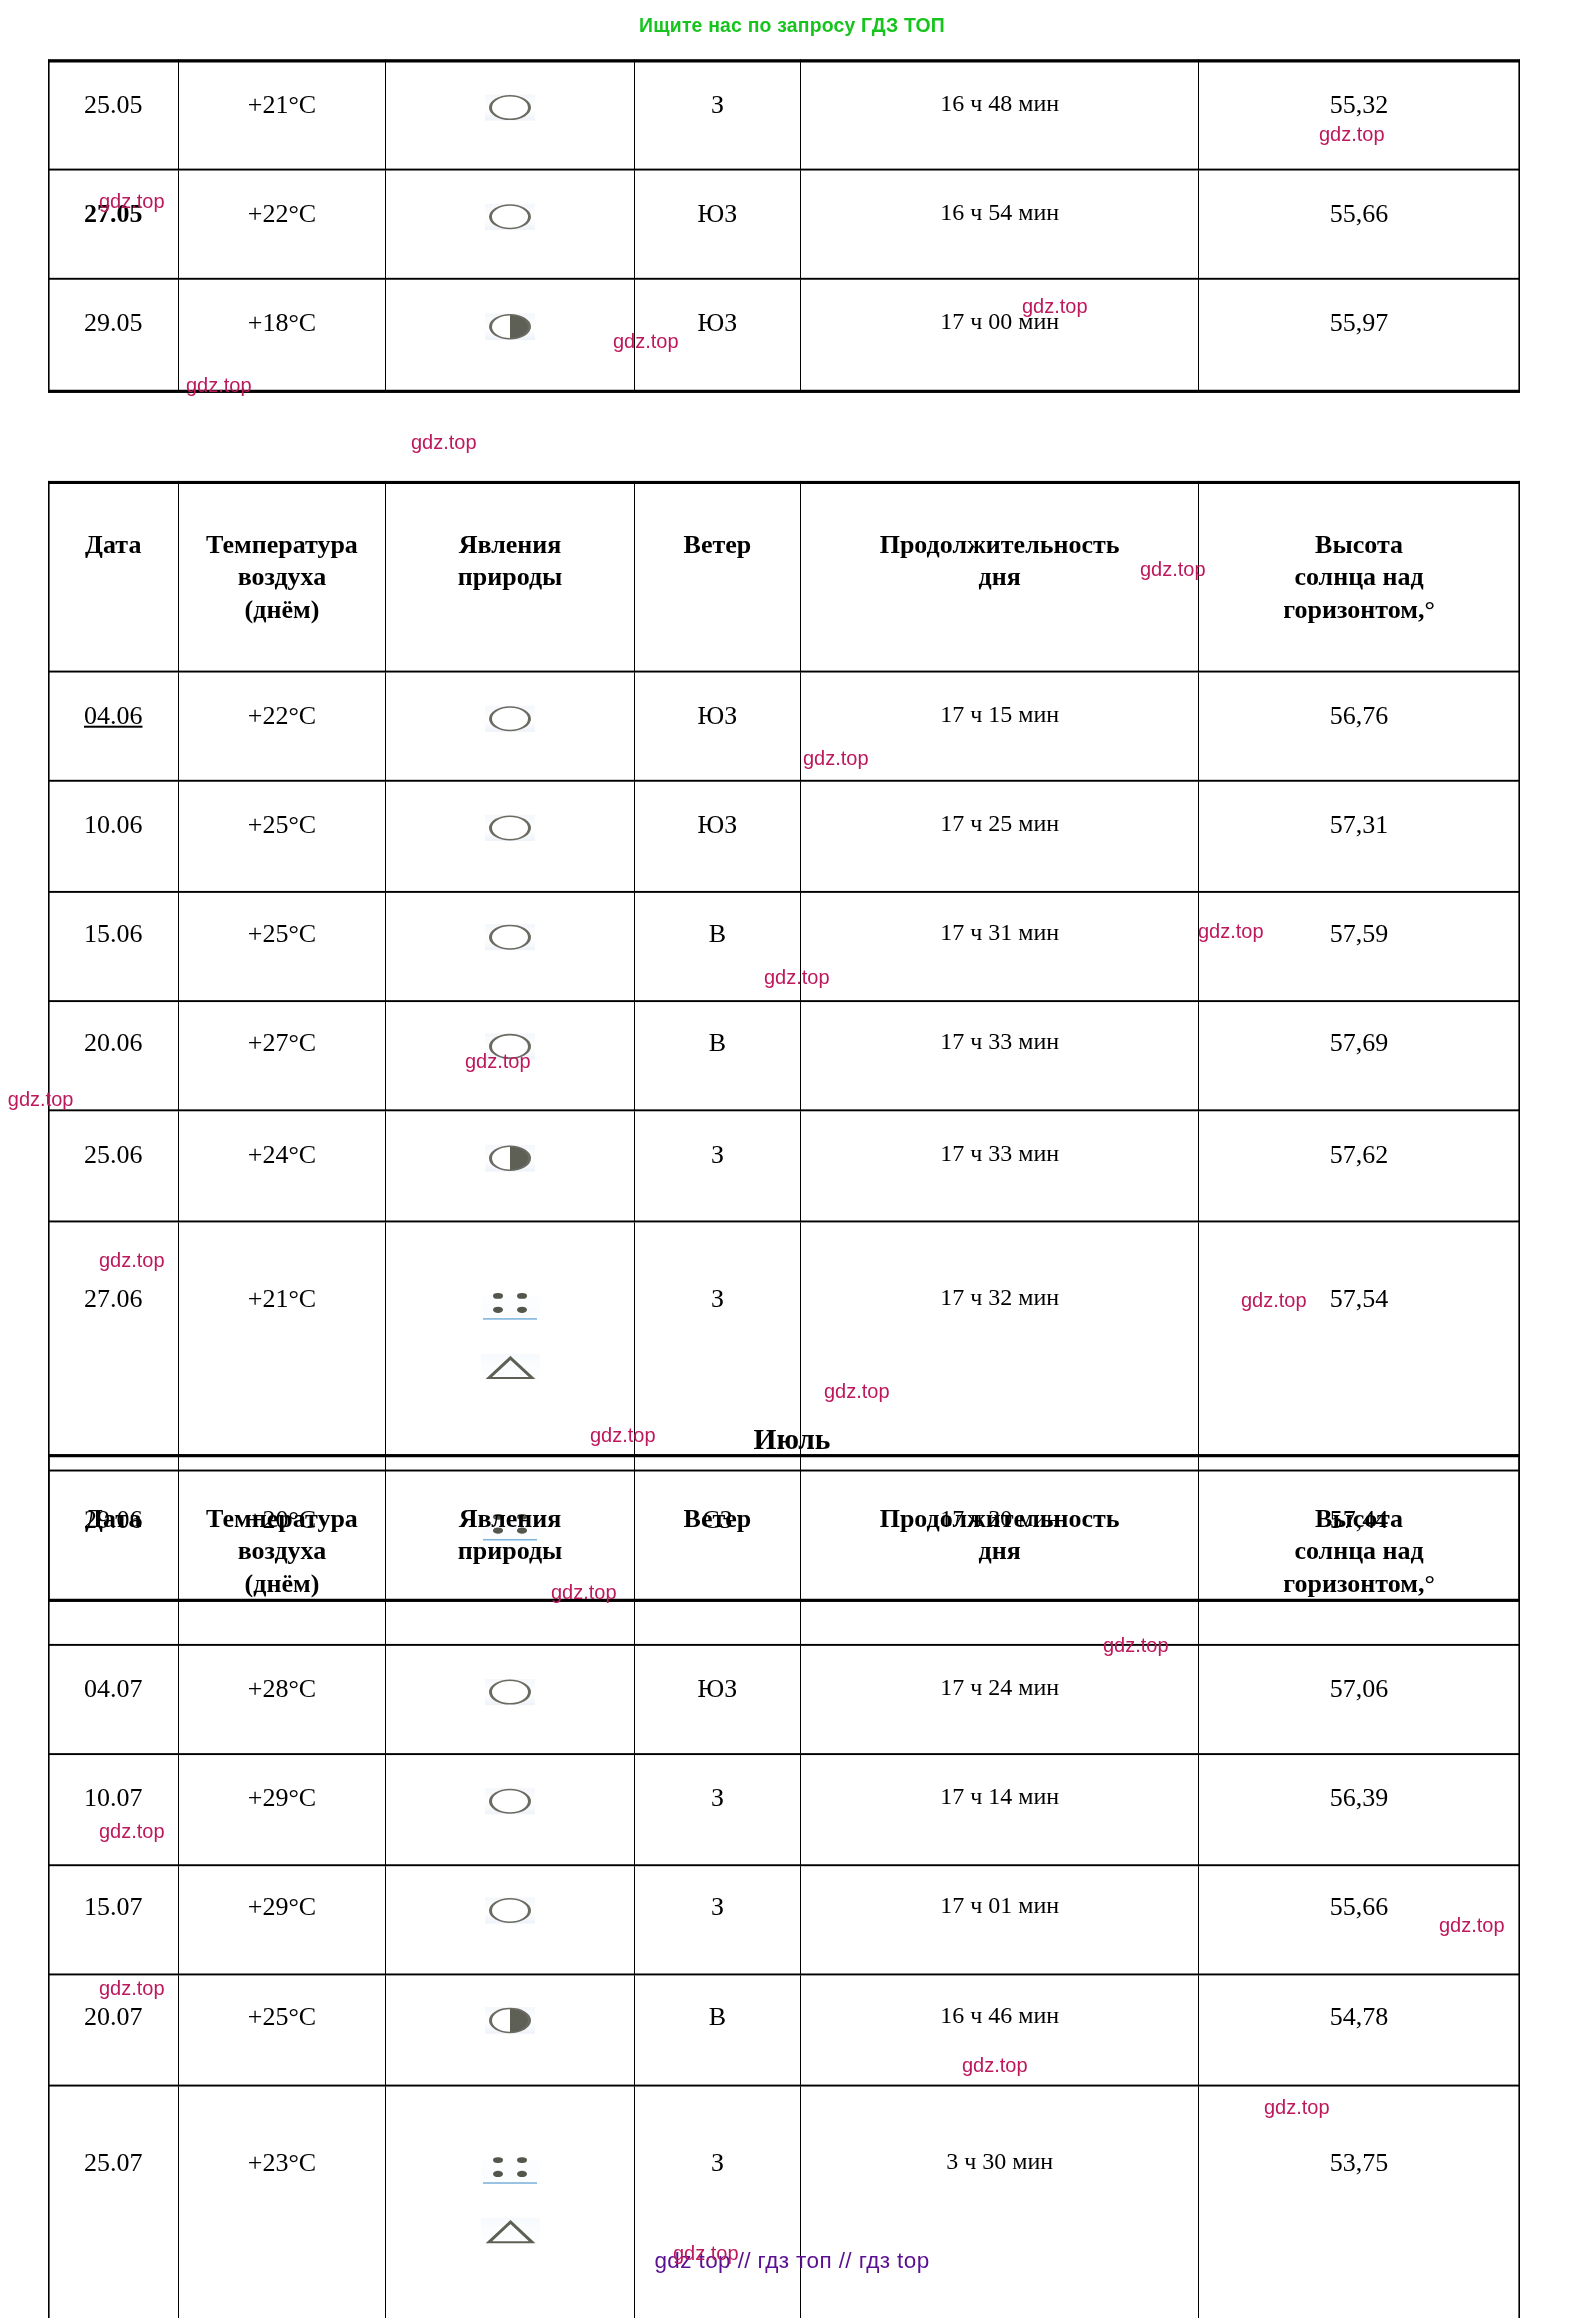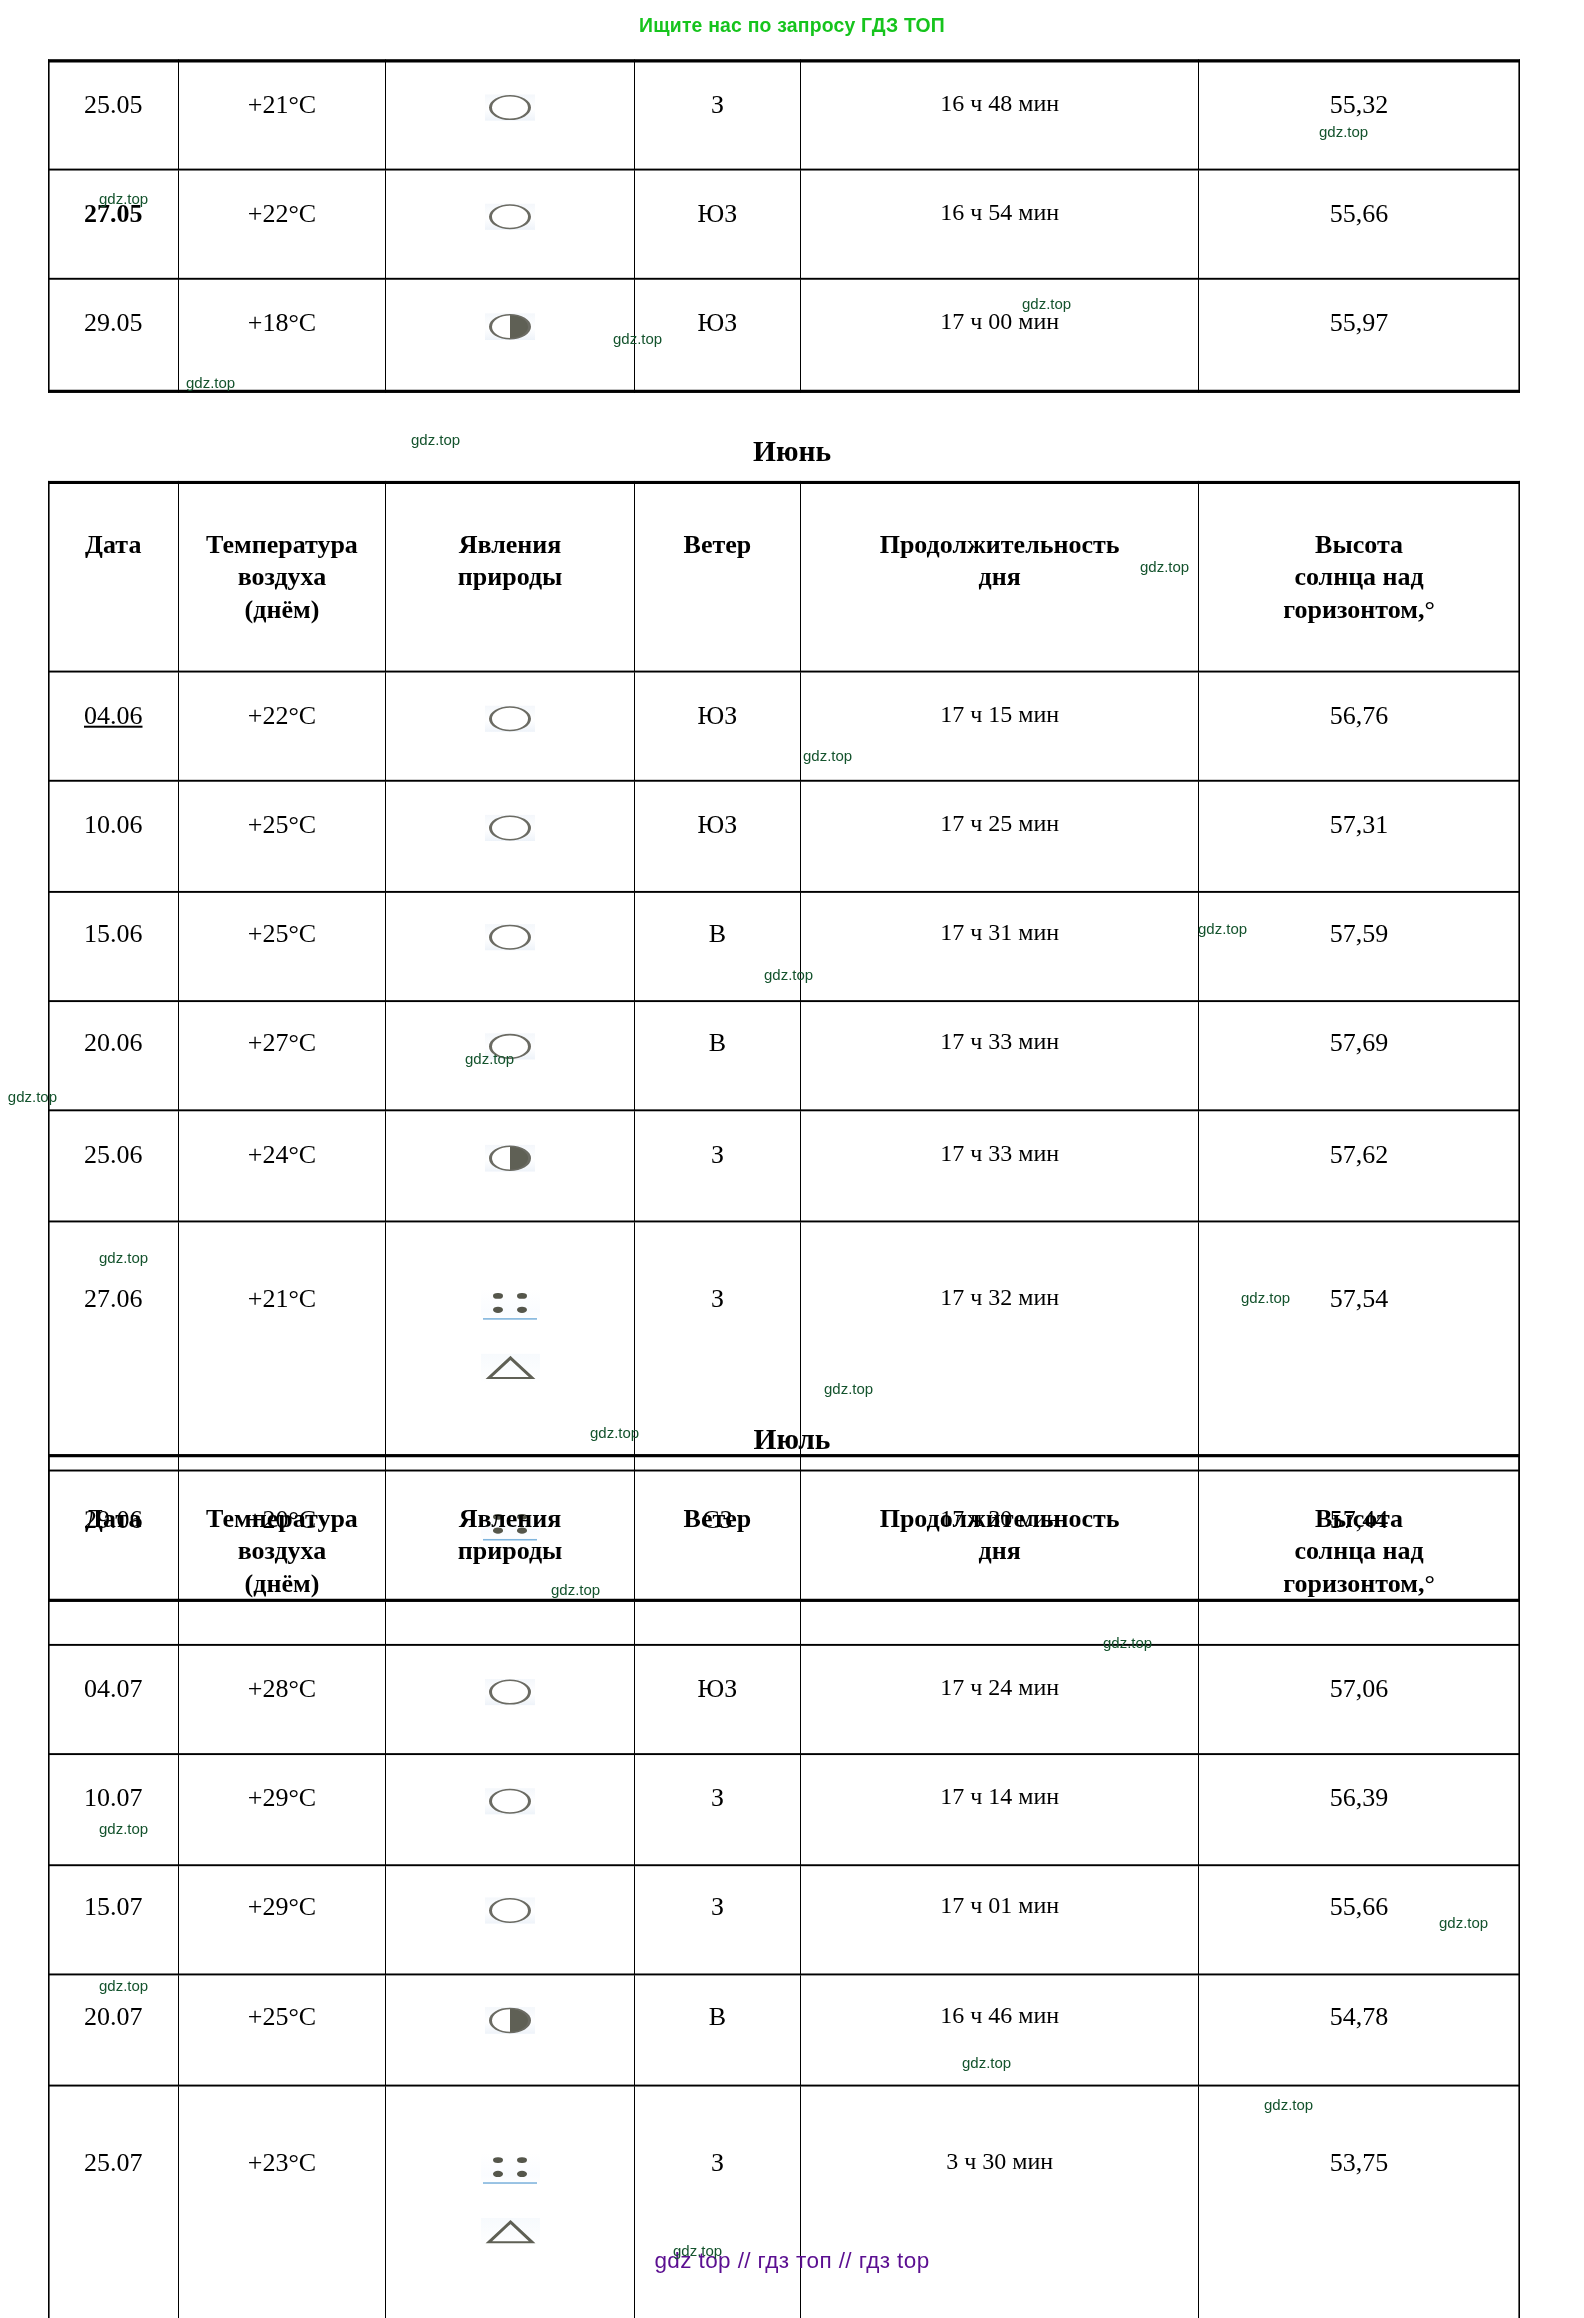--- a/index.html
+++ b/index.html
@@ -40,22 +40,22 @@
     font-family: "Liberation Sans", sans-serif;
     font-size: 22.5px;
     color: #5b0f91;
     letter-spacing: 0.4px;
   }
 
   
   .wm {
     position: absolute;
     font-family: "Liberation Sans", sans-serif;
-    font-size: 15px;
-    color: #14532d;
+    font-size: 20px;
+    color: #be185d;
     white-space: nowrap;
     pointer-events: none;
     z-index: 5;
   }
 
   
   table.wtab {
     position: absolute;
     border-collapse: collapse;
     table-layout: fixed;
@@ -225,21 +225,20 @@
                 <i></i>
               </span>
             </div>
           </td>
           <td class="cell " style="transform: scale(1, 0.522); transform-origin: center center;">ЮЗ</td>
           <td class="cell sm" style="transform: scale(1, 0.522); transform-origin: center center;">17 ч 00 мин</td>
           <td class="cell " style="transform: scale(1, 0.522); transform-origin: center center;">55,97</td>
         </tr>
       </tbody>
 </table>
-    <div class="month-title" style="top: 219px; left: 0px; width: 1584px; transform: scale(1, 0.522); transform-origin: center center;">Июнь</div>
     <table class="wtab" id="tbl-1" style="top:251px; left:48px; width:1472px;">
   <colgroup>
     <col class="c-date">
         <col class="c-temp">
         <col class="c-phen">
     <col class="c-wind">
         <col class="c-dur">
         <col class="c-sun">
   </colgroup>
   <thead>

